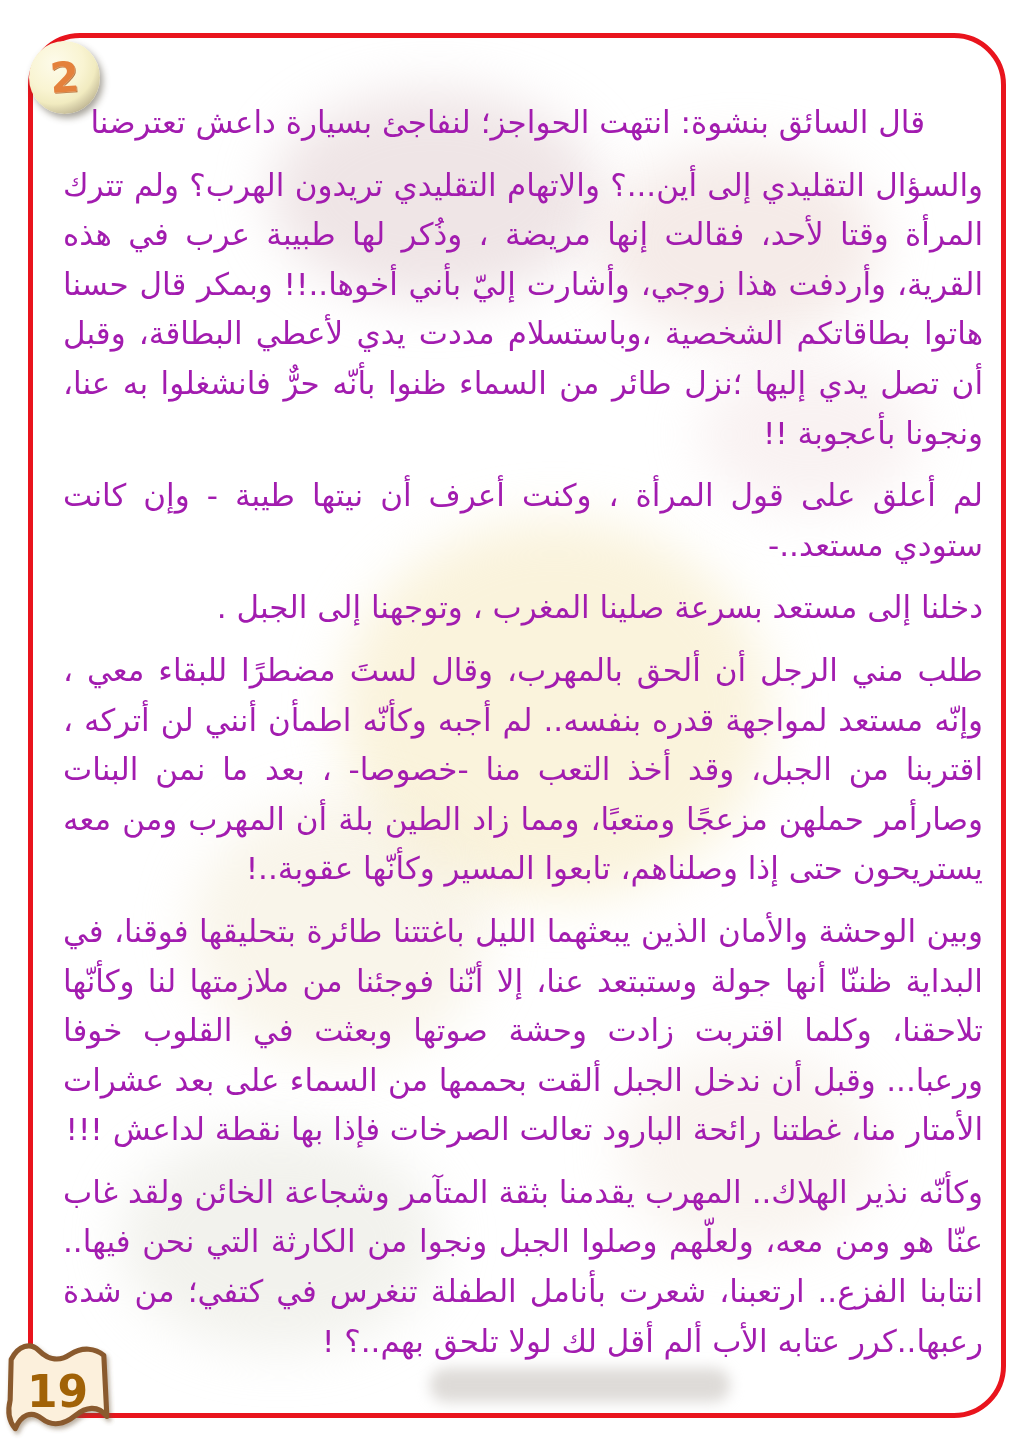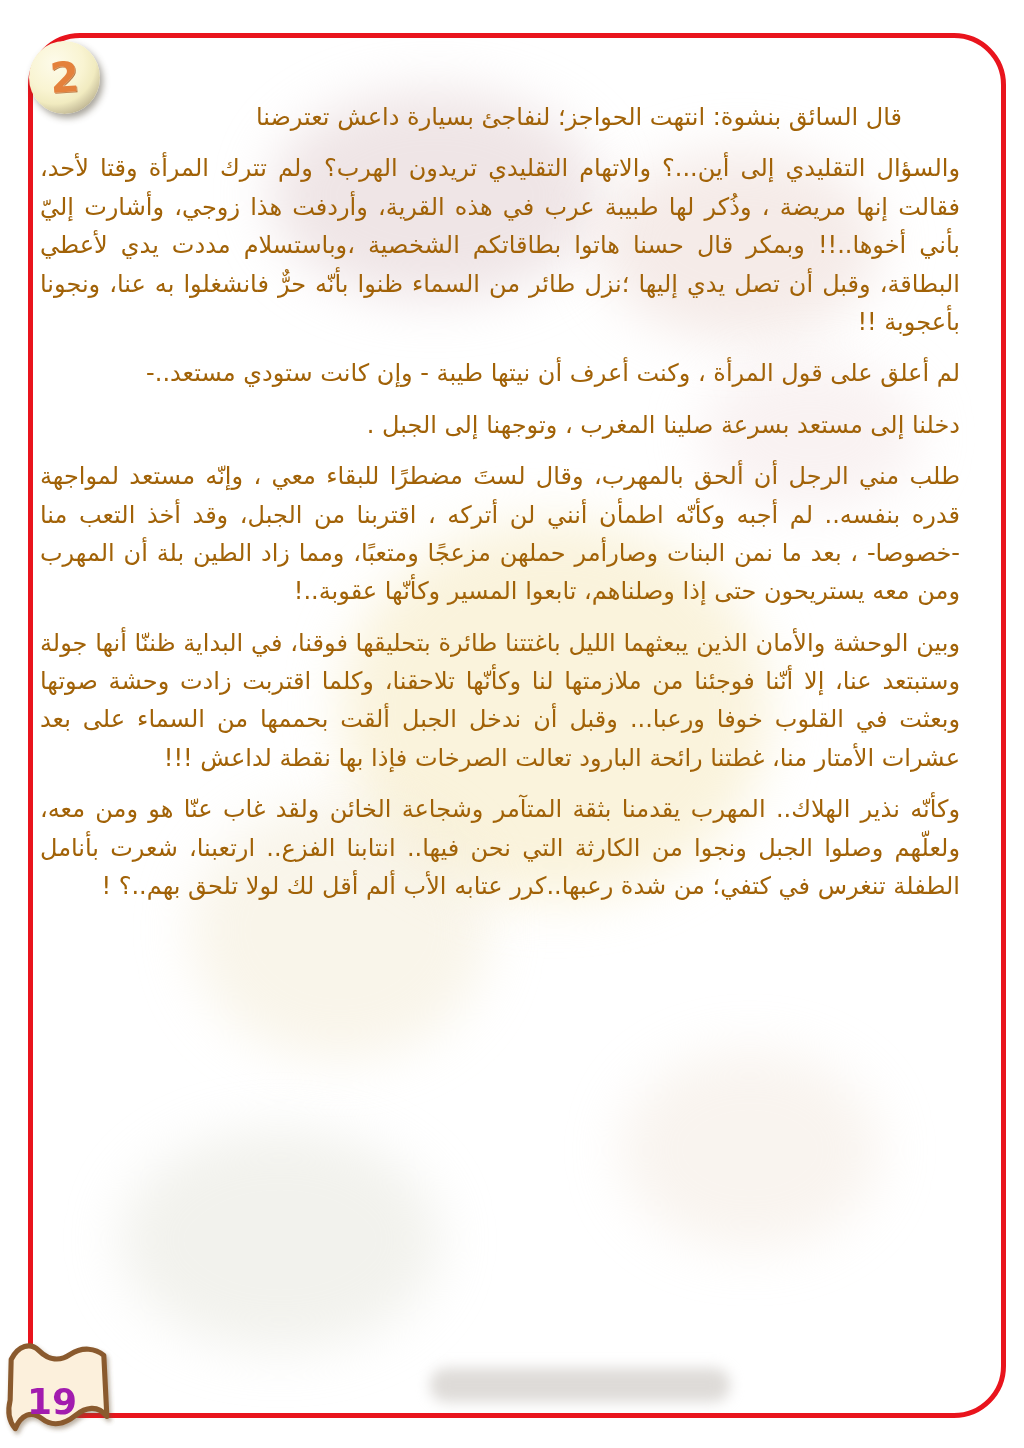--- a/index.html
+++ b/index.html
@@ -67,28 +67,28 @@
     font-weight: bold;
     color: #e4813c;
     text-shadow: 0 0 2px #fff7e0, 1px 1px 0 #b05f22;
     transform: rotate(-4deg);
     line-height: 1;
   }
 
   
   .content {
     position: absolute;
-    left: 40px;
+    left: 63px;
     top: 98px;
     width: 920px;
     height: 1300px;
     direction: rtl;
     text-align: justify;
-    color: #a16207;
-    font-size: 24px;
+    color: #a21caf;
+    font-size: 31px;
     line-height: 1.6;
     overflow: hidden;
     z-index: 2;
   }
   .content p {
     margin: 0 0 13px 0;
   }
   .content p.p-first {
     text-align: right;
     text-indent: 58px;
@@ -103,25 +103,24 @@
     height: 104px;
     z-index: 6;
   }
   .flag svg { display: block; width: 114px; height: 104px; }
   .flag-num {
     position: absolute;
     left: 26px;
     top: 34px;
     width: 50px;
     text-align: center;
-    font-size: 36px;
+    font-size: 44px;
     font-weight: bold;
-    color: #a21caf;
+    color: #a16207;
     line-height: 1;
-    margin-top: 14px;
   }
 </style>
 </head>
 <body>
 
 <div>
   <div class="wm wm1"></div>
   <div class="wm wm2"></div>
   <div class="wm wm3"></div>
   <div class="wm wm4"></div>

